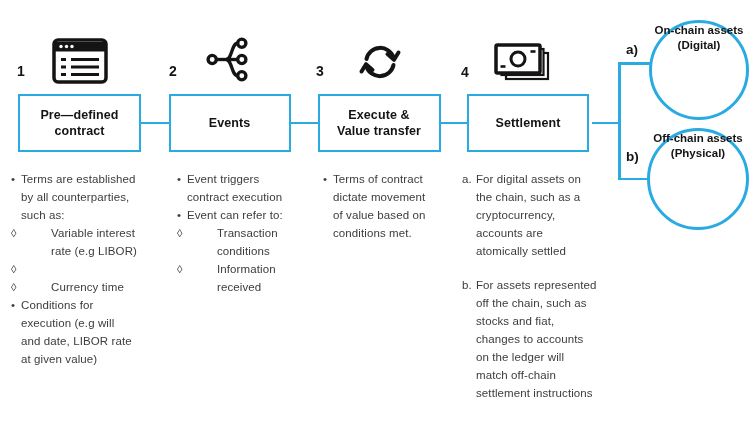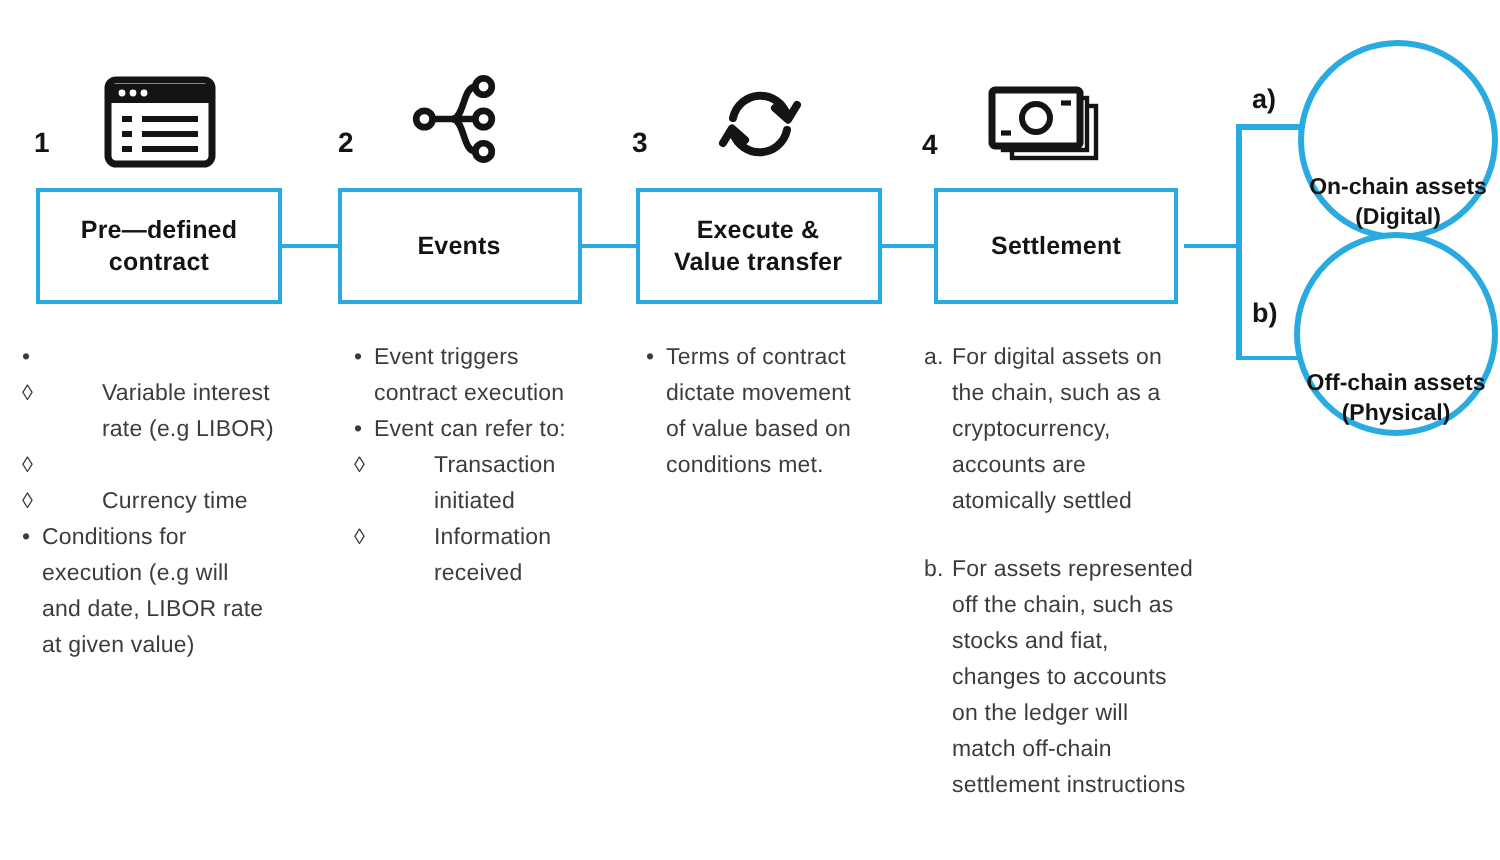--- a/index.html
+++ b/index.html
@@ -26,21 +26,21 @@
   .li { display:flex; }
   .li .marker { flex:0 0 10px; }
   .li.diamond .marker { flex:0 0 40px; font-size:11px; }
   .li.letter .marker { flex:0 0 14px; }
   .li .txt { white-space:pre-line; }
   .li.letter + .li.letter { margin-top:16px; }
 
   .outcome-circle {
     position:absolute; border-radius:50%;
     border:3px solid var(--cyan); background:#fff;
-    display:flex; align-items:flex-end; justify-content:center;
+    display:flex; align-items:flex-start; justify-content:center;
   }
   .outcome-circle .name {
     font-weight:bold; font-size:11.5px; line-height:15px; color:var(--ink);
     text-align:center; white-space:pre-line;
   }
   .branch-label { position:absolute; font-weight:bold; font-size:13.5px; color:var(--ink); }
 </style>
 </head>
 <body>
 
@@ -124,28 +124,31 @@
   <div class="hline" style="left:618px; top:62px;  width:34px;  height:2.5px;"></div>
   <div class="hline" style="left:618px; top:177.5px; width:32px; height:2.5px;"></div>
 
   <div class="branch-label" style="left:626px; top:42px;">a)</div>
   <div class="branch-label" style="left:626px; top:149px;">b)</div>
 
   <div class="outcome-circle" style="left:649px; top:20px;  width:100px; height:100px;">
     <span class="name">On-chain assets
 (Digital)</span>
   </div>
-  <div class="outcome-circle" style="left:647px; top:116px; width:102px; height:102px;">
+  <div class="outcome-circle" style="left:647px; top:128px; width:102px; height:102px;">
     <span class="name">Off-chain assets
 (Physical)</span>
   </div>
 
   <div class="details" style="left:11px;  width:160px;">
       <div class="li bullet">
         <span class="marker">•</span>
+        <span class="txt">Terms are established
+by all counterparties,
+such as:</span>
       </div>
       <div class="li diamond">
         <span class="marker">◊</span>
         <span class="txt">Variable interest
 rate (e.g LIBOR)</span>
       </div>
       <div class="li diamond">
         <span class="marker">◊</span>
       </div>
       <div class="li diamond">
@@ -166,21 +169,21 @@
         <span class="txt">Event triggers
 contract execution</span>
       </div>
       <div class="li bullet">
         <span class="marker">•</span>
         <span class="txt">Event can refer to:</span>
       </div>
       <div class="li diamond">
         <span class="marker">◊</span>
         <span class="txt">Transaction
-initiated</span>
+conditions</span>
       </div>
       <div class="li diamond">
         <span class="marker">◊</span>
         <span class="txt">Information
 received</span>
       </div>
     </div>
   <div class="details" style="left:323px; width:140px;">
       <div class="li bullet">
         <span class="marker">•</span>

